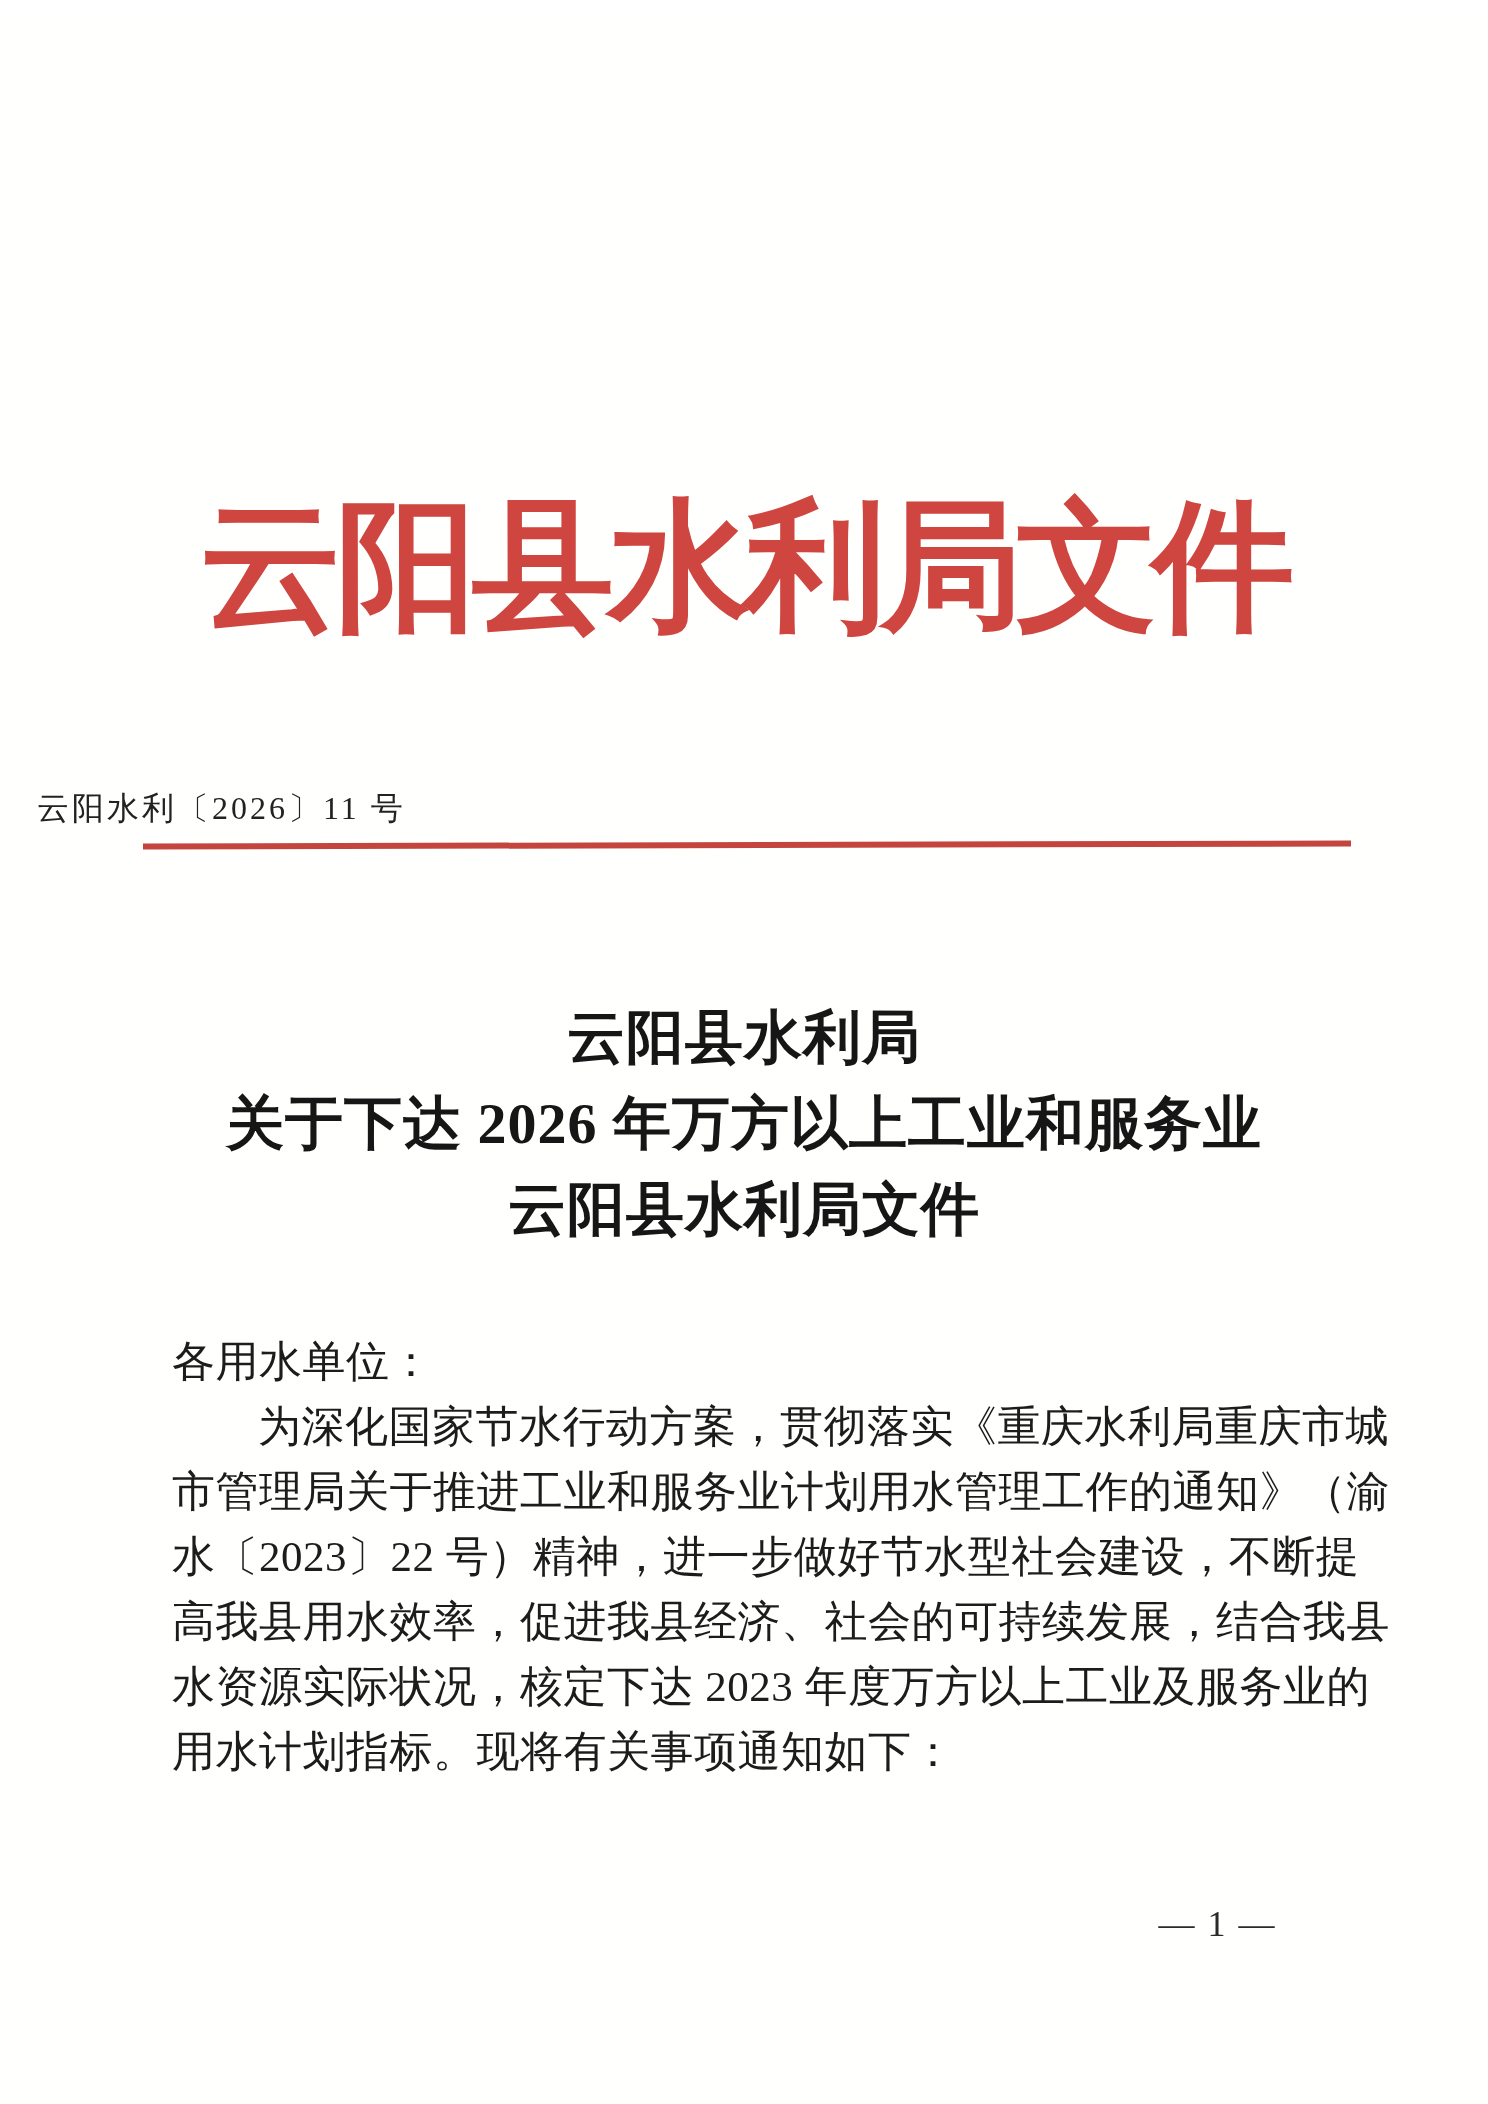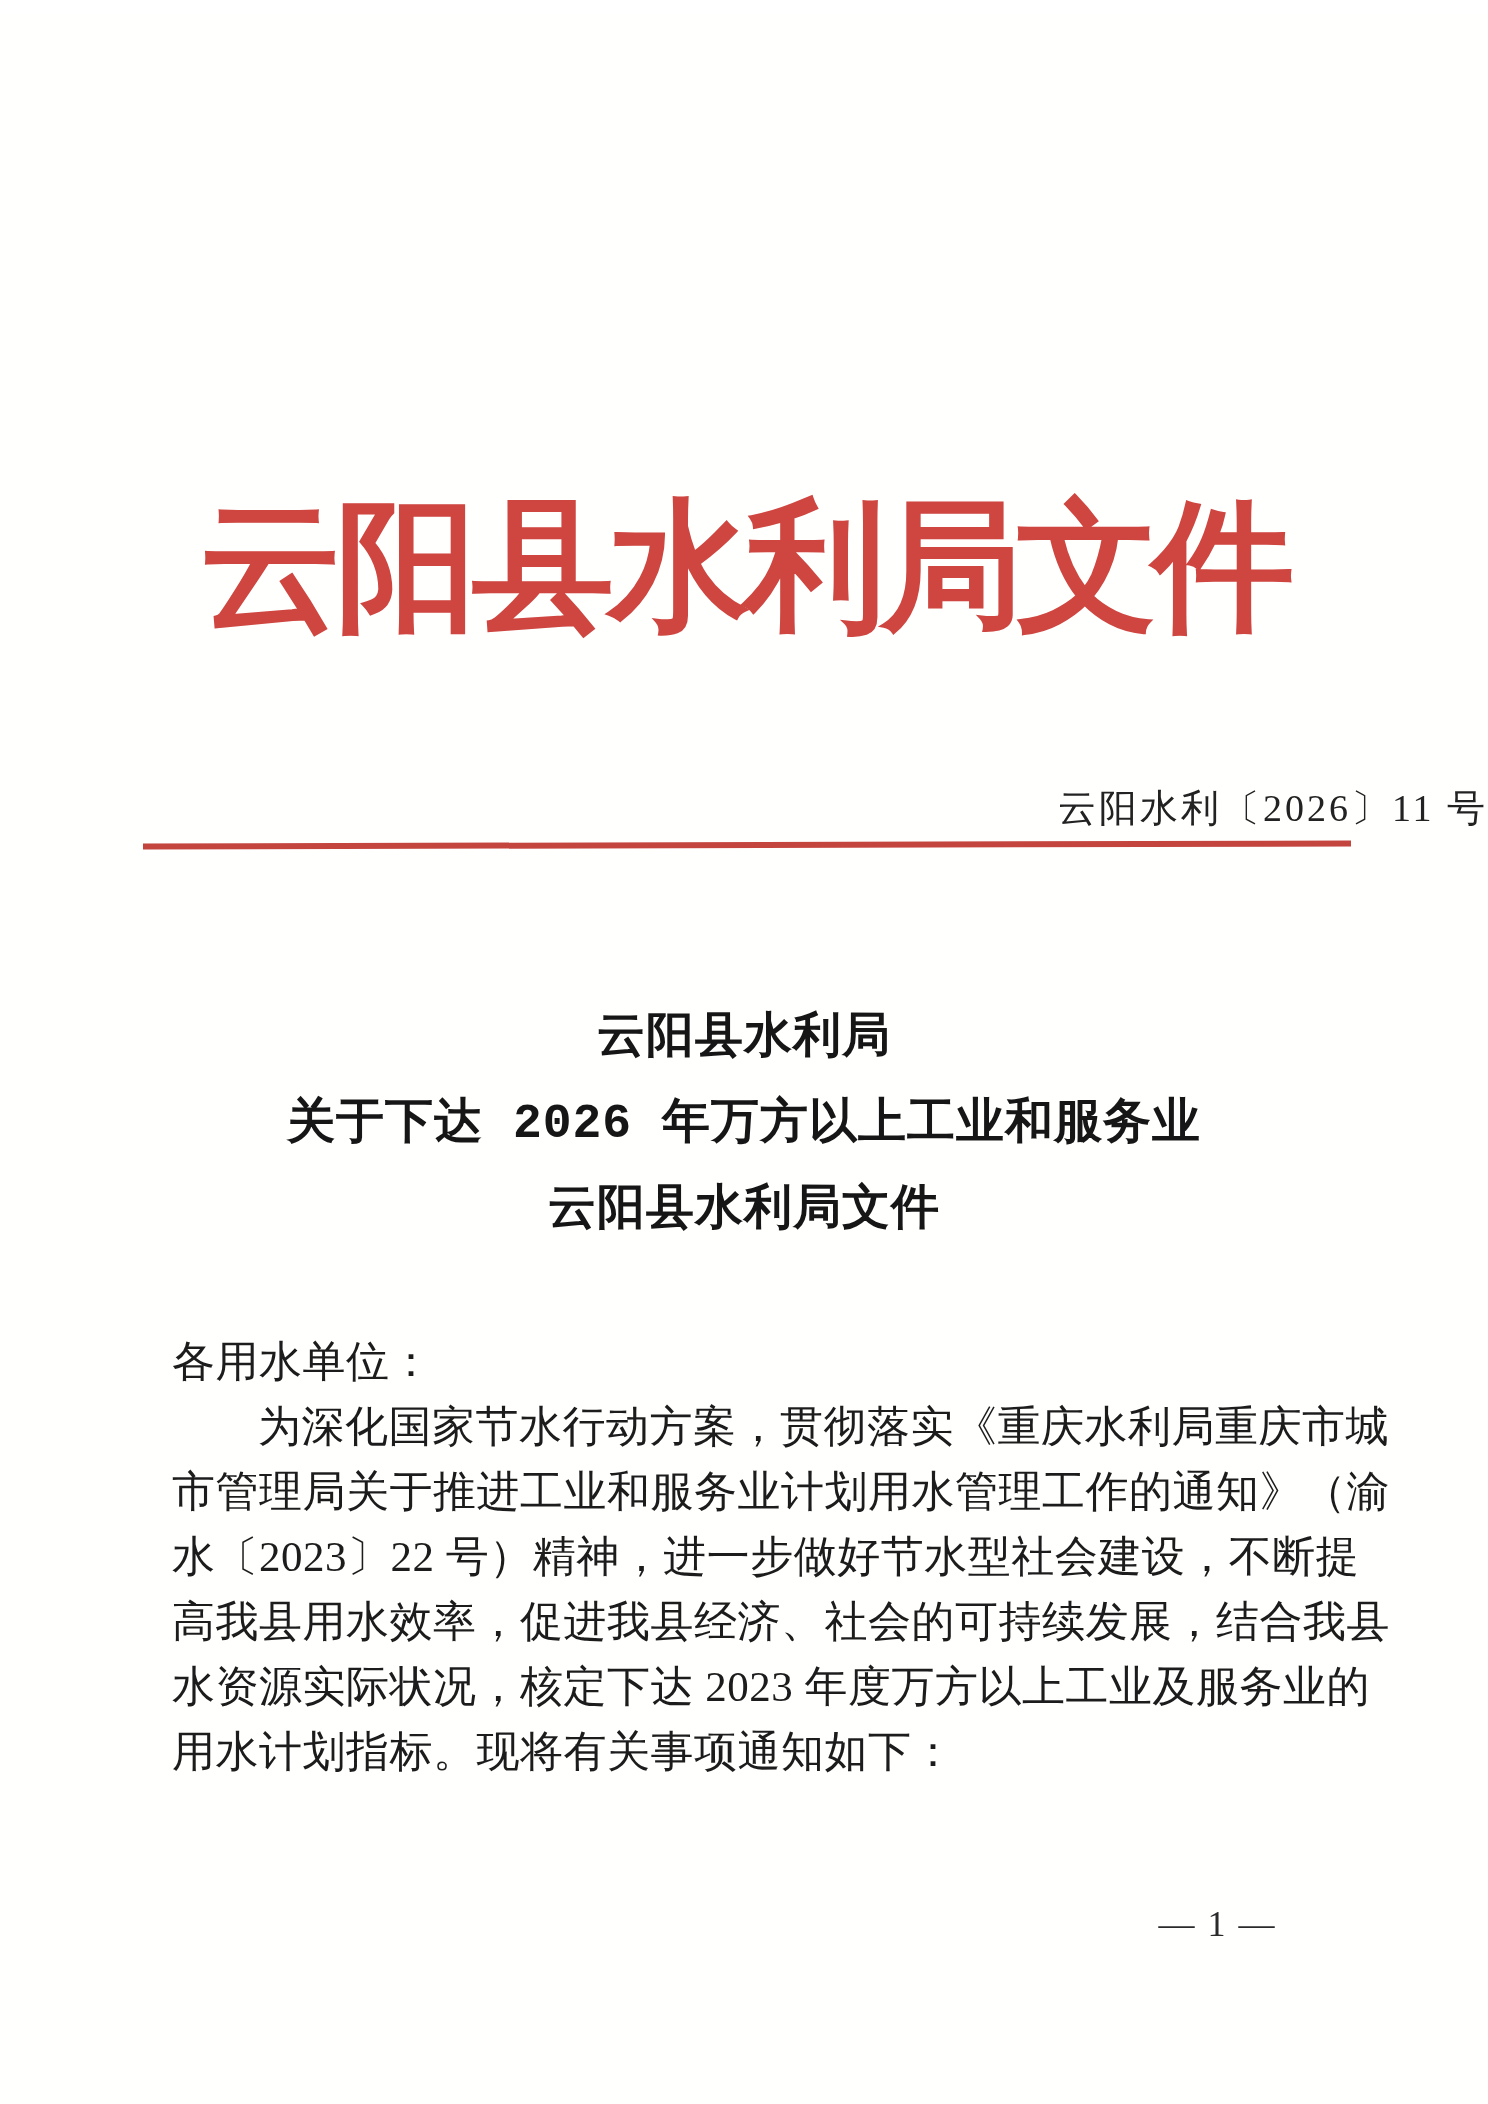--- a/index.html
+++ b/index.html
@@ -33,25 +33,26 @@
     color: #cf4540;
     white-space: nowrap;
   }
 
   
   .doc-number {
     position: absolute;
     top: 768px;
     left: 0;
     width: 100%;
-    text-align: right;
-    font-size: 38px;
+    text-align: left;
+    font-size: 32px;
     line-height: 52px;
     letter-spacing: 3px;
     color: #222222;
+    padding-left: 37px;
   }
 
   
   .red-rule {
     position: absolute;
     top: 828px;
     left: 143px;
     width: 1208px;
     height: 6px;
     background: #c4443e;
@@ -59,25 +60,24 @@
   }
 
   
   .title-block {
     position: absolute;
     top: 981px;
     left: 0;
     width: 100%;
     text-align: center;
     font-weight: bold;
-    font-size: 48px;
+    font-size: 58px;
     line-height: 86px;
     color: #161616;
     letter-spacing: 1px;
-    font-family: Liberation Mono, monospace;
   }
 
   
   .body-block {
     position: absolute;
     top: 1315px;
     left: 172px;
     width: 1178px;
     font-size: 43px;
     line-height: 65px;

